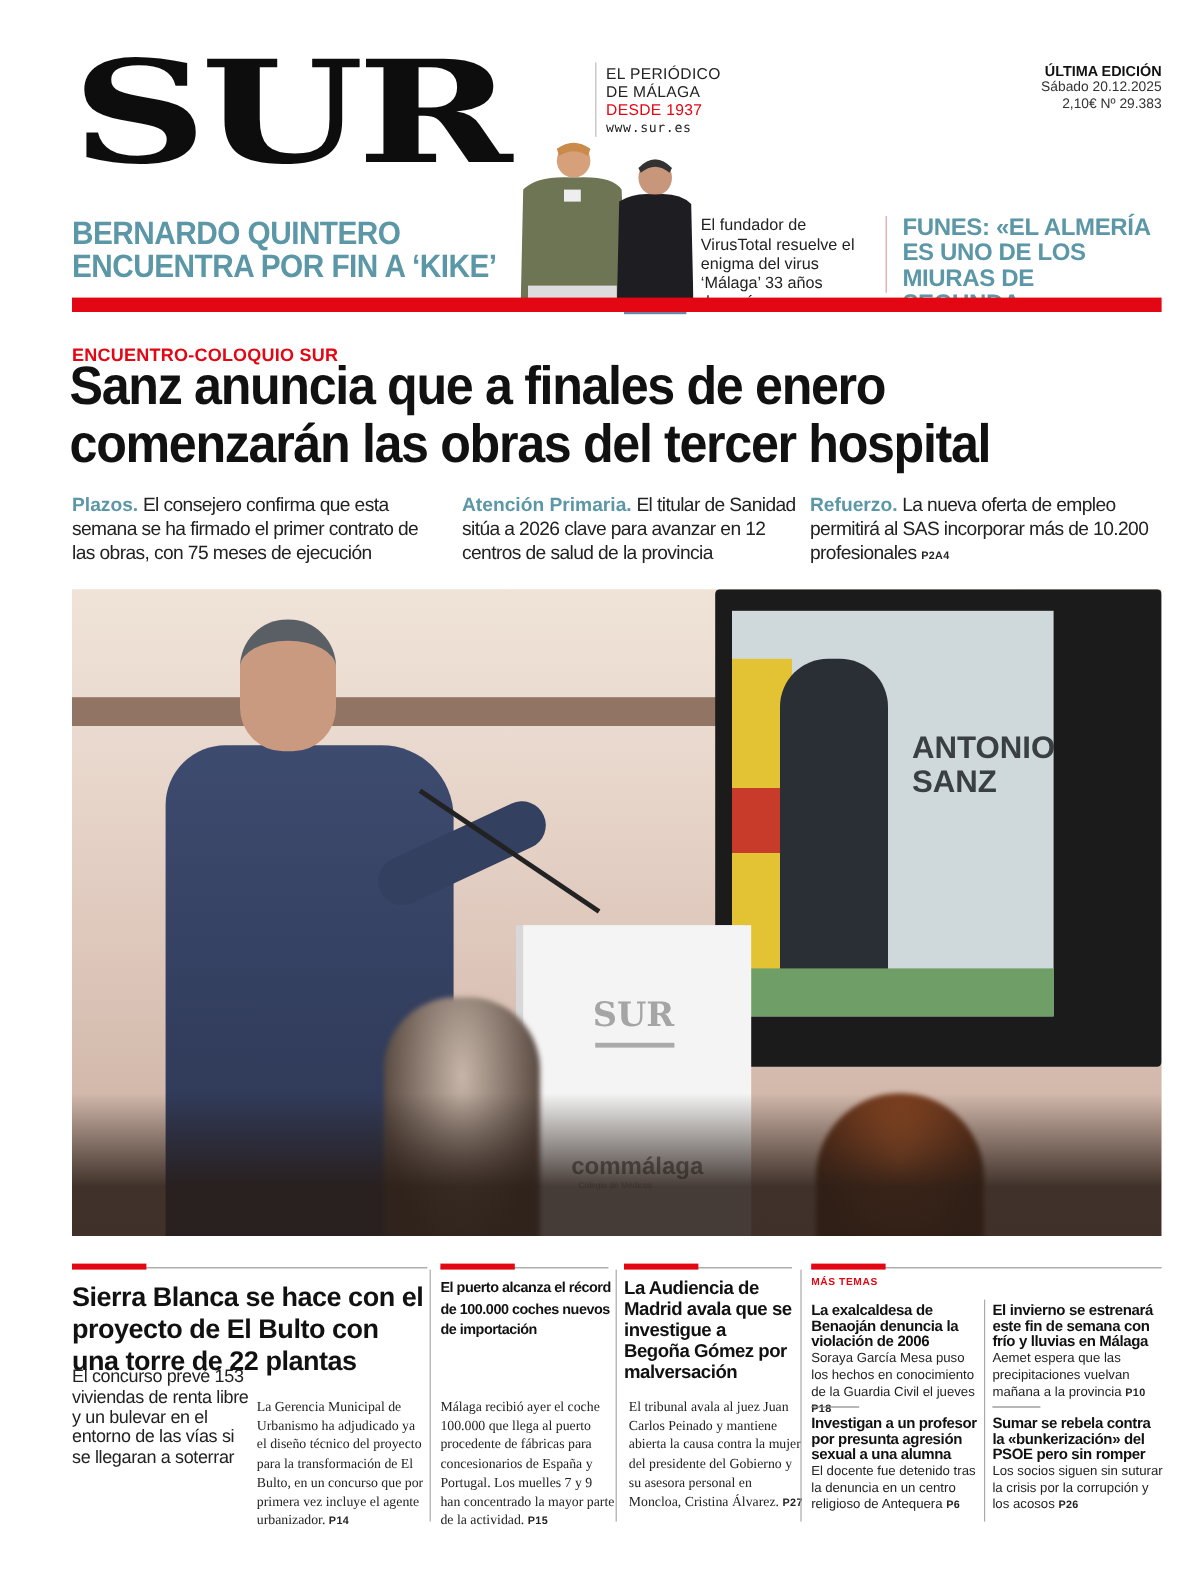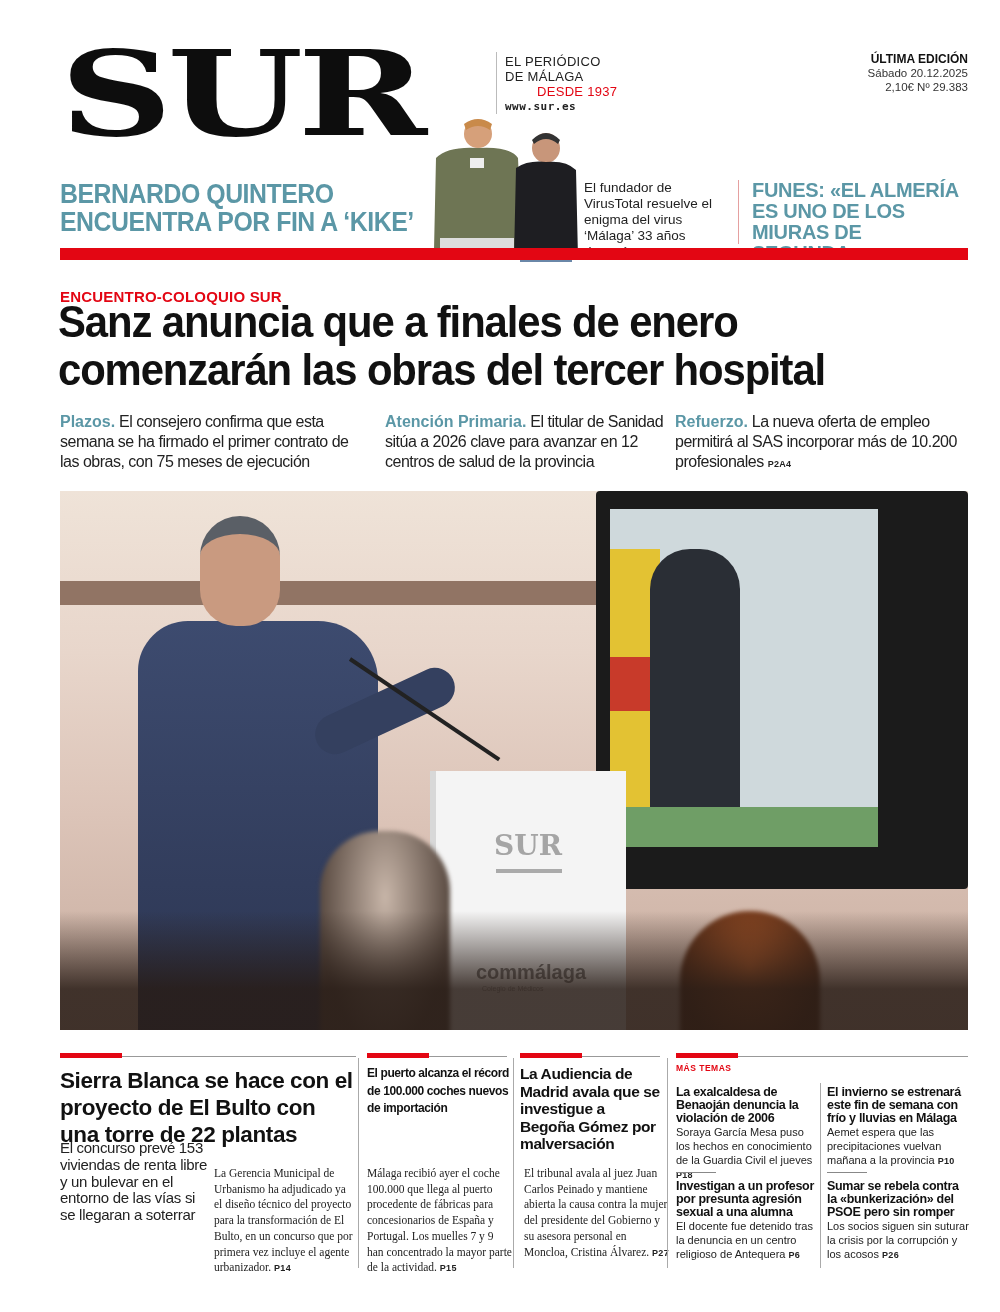--- a/index.html
+++ b/index.html
@@ -3,22 +3,22 @@
 <meta charset="utf-8">
 <style>
   * { box-sizing: border-box; margin: 0; padding: 0; }
   html, body { width: 1000px; height: 1312px; background: #ffffff; overflow: hidden; }
   body { position: relative; font-family: "Liberation Sans", sans-serif; color: #111; }
 
   
   .masthead-logo { position: absolute; left: 60px; top: 44px; font-family: "DejaVu Serif", serif; font-weight: 900; font-size: 118px; line-height: 100px; letter-spacing: -4px; color: #0d0d0d; transform: scaleX(1.32); transform-origin: left top; }
   .masthead-sep { position: absolute; left: 496px; top: 52px; width: 1px; height: 62px; background: #bbb; }
   .tagline { position: absolute; left: 505px; top: 54px; font-size: 13px; line-height: 15px; color: #222; letter-spacing: 0.3px; }
-  .tagline .red { color: #e30613; margin-left: 32px; }
-  .tagline .url { font-weight: 700; font-family: "DejaVu Sans Mono", monospace; font-size: 11px; letter-spacing: 0.5px; }
+  .tagline .red { color: #e30613; }
+  .tagline .url { font-weight: 400; font-family: "DejaVu Sans Mono", monospace; font-size: 11px; letter-spacing: 0.5px; }
   .edition { position: absolute; right: 32px; top: 52px; text-align: right; font-size: 11.5px; line-height: 14px; color: #333; }
   .edition .title { font-weight: 900; color: #111; font-size: 12px; margin-left: 39px; }
 
   
   .teaser-left { position: absolute; left: 60px; top: 180px; font-family: "Liberation Sans", sans-serif; font-weight: 700; font-size: 27px; line-height: 28px; color: #5b97a6; transform: scaleX(0.92); transform-origin: left top; letter-spacing: -0.5px; }
   .teaser-photo { position: absolute; left: 418px; top: 118px; width: 160px; height: 144px; }
   .teaser-mid { position: absolute; left: 584px; top: 180px; font-size: 13.5px; line-height: 16px; color: #222; width: 150px; }
   .teaser-mid .pg, .pg { font-weight: 900; font-size: 9px; letter-spacing: 0.3px; }
   .teaser-divider { position: absolute; left: 738px; top: 180px; width: 1px; height: 64px; background: #e5a0a0; }
   .teaser-right { position: absolute; left: 752px; top: 180px; font-weight: 700; font-size: 20px; line-height: 21px; color: #5b97a6; width: 220px; letter-spacing: -0.3px; }
@@ -127,20 +127,24 @@
 <div class="summary" style="left:675px;">
   <span class="lead">Refuerzo.</span><span> La nueva oferta de empleo permitirá al SAS incorporar más de 10.200 profesionales </span><span class="pg">P2A4</span>
 </div>
 
 <div class="photo">
   <div class="wall-band"></div>
   <div class="screen">
     <div class="screen-inner">
       <div class="screen-flag"></div>
       <div class="screen-person"></div>
+      <div class="screen-name">
+        <div>ANTONIO</div>
+        <div>SANZ</div>
+      </div>
       <div class="screen-green"></div>
     </div>
   </div>
   <div class="speaker-body"></div>
   <div class="speaker-head"></div>
   <div class="speaker-arm"></div>
   <div class="mic"></div>
   <div class="podium">
     <div class="podium-logo">SUR</div>
     <div class="podium-line"></div>

